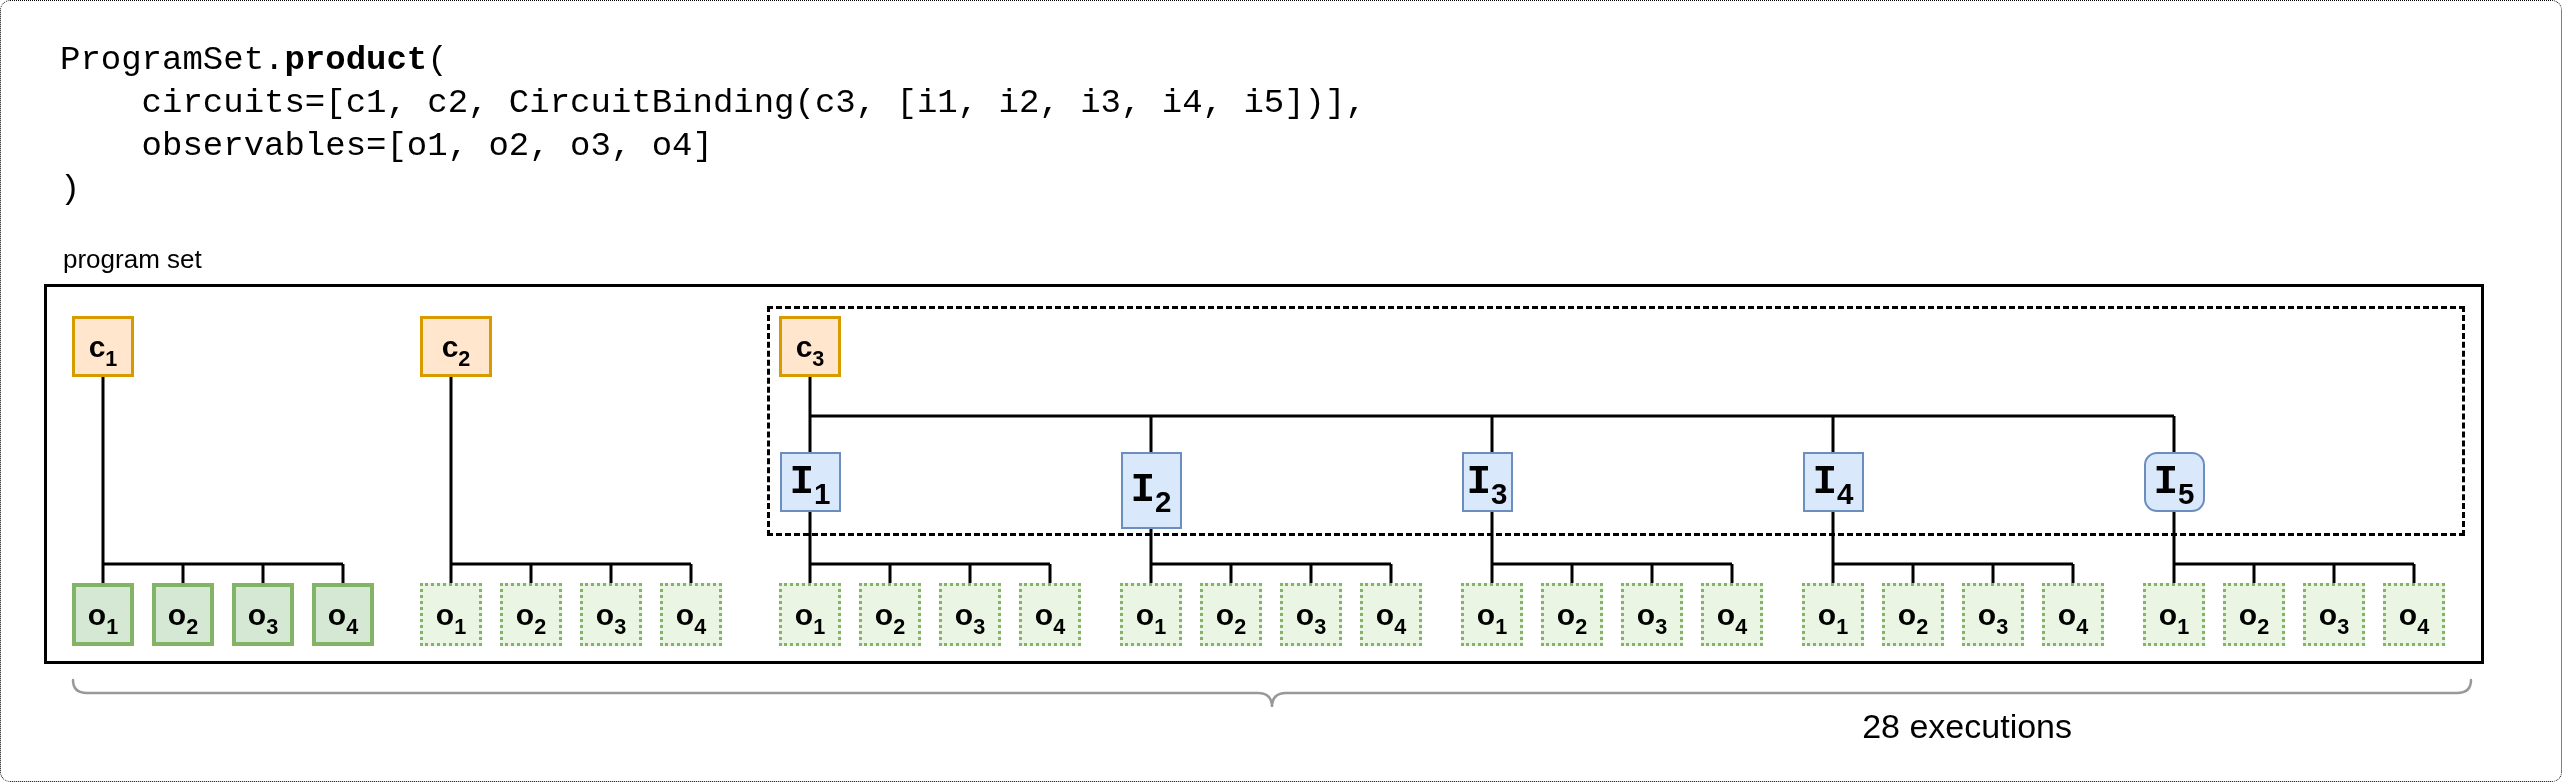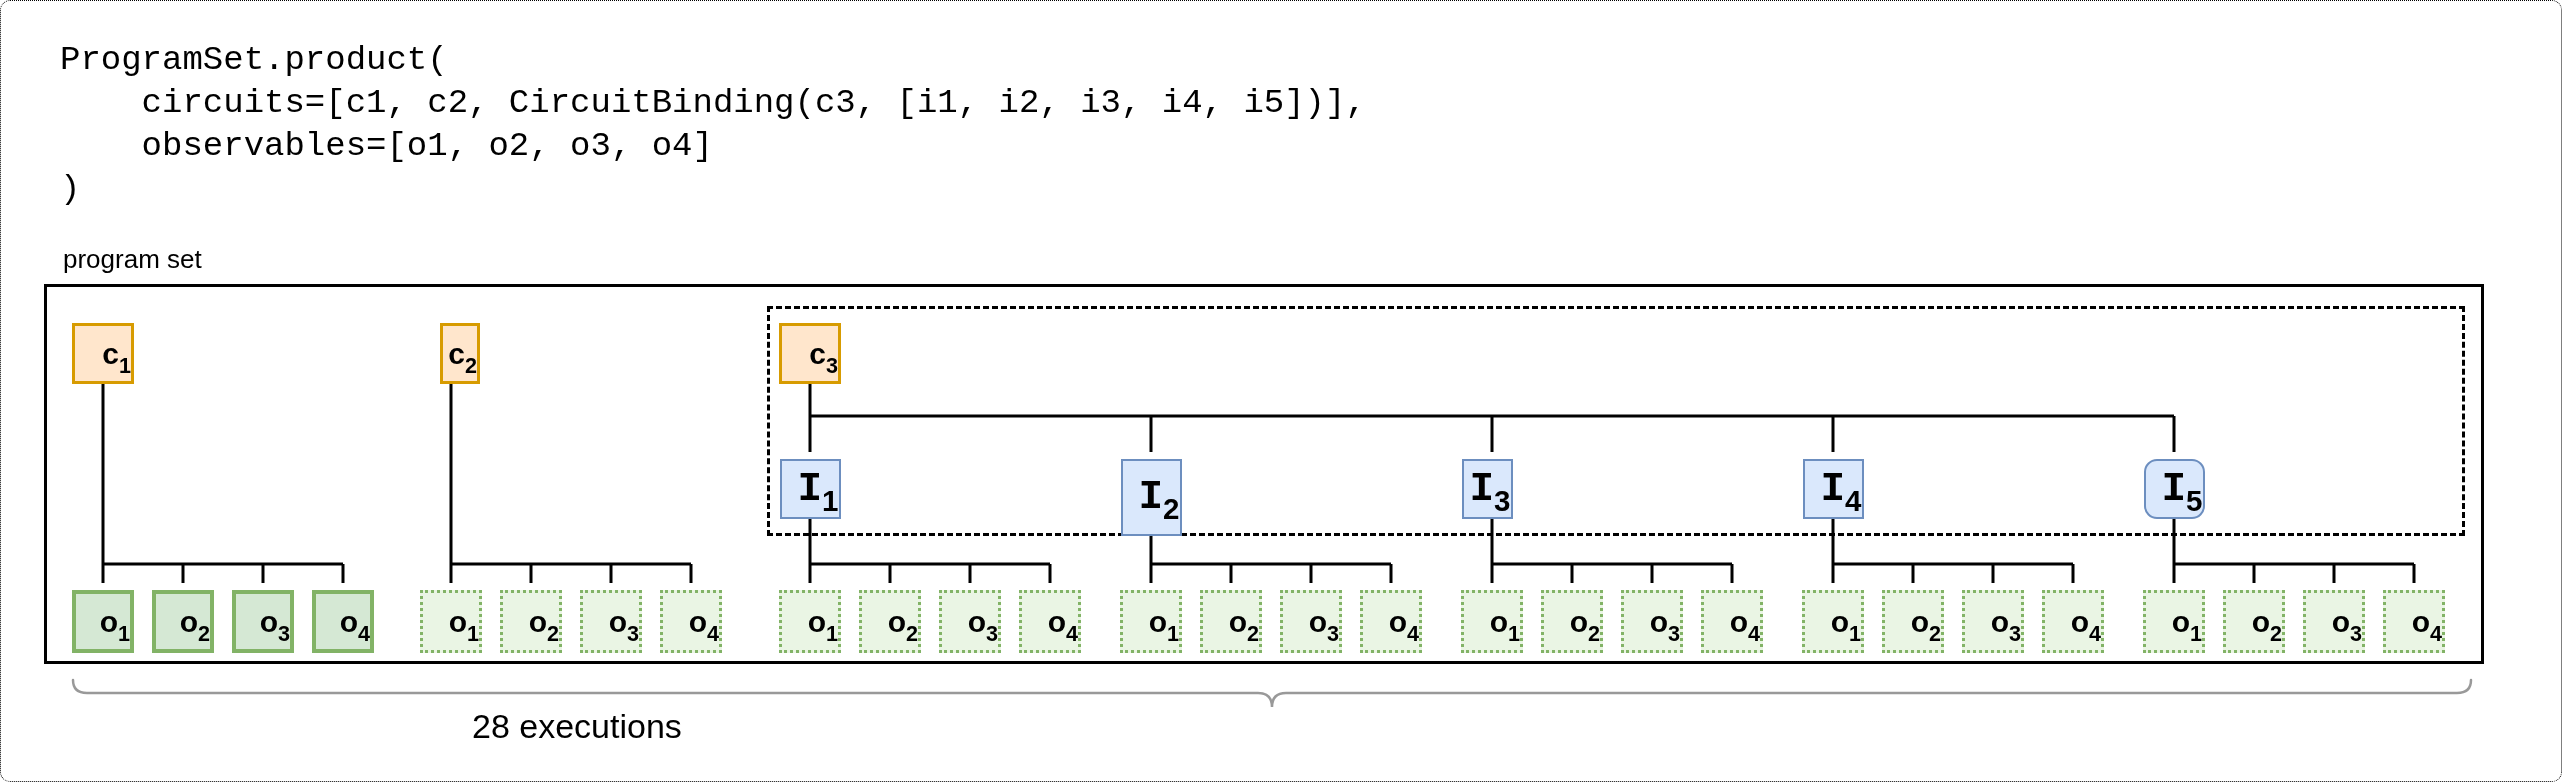--- a/index.html
+++ b/index.html
@@ -12,49 +12,49 @@
     background:#fff;
     overflow:hidden;
     font-family:"Liberation Sans","DejaVu Sans",sans-serif;
     color:#000;
   }
   .code{
     position:absolute;left:59px;top:38px;margin:0;
     font-family:"Liberation Mono","DejaVu Sans Mono",monospace;
     font-size:34px;line-height:43px;color:#000;
   }
-  .code b{font-weight:normal;}
+  .code b{font-weight:bold;}
   .ps-label{
     position:absolute;left:62px;top:243px;
     font-size:26px;
   }
   .container-box{
     position:absolute;left:43px;top:283px;width:2440px;height:380px;
     box-sizing:border-box;border:3px solid #000;background:transparent;
   }
   .binding-box{
     position:absolute;left:766px;top:305px;width:1698px;height:230px;
     box-sizing:border-box;border:3px dashed #000;background:transparent;
   }
   .wires-svg{position:absolute;left:0;top:0;pointer-events:none;}
   .box{
     position:absolute;box-sizing:border-box;
-    display:flex;align-items:center;justify-content:flex-end;margin-top:7px;
+    display:flex;align-items:center;justify-content:center;
   }
   .circuit{background:var(--circuit-fill);border:3px solid var(--circuit-stroke);}
   .instance{background:var(--instance-fill);border:2px solid var(--instance-stroke);}
   .obs.solid{background:var(--obs-solid-fill);border:4px solid var(--obs-stroke);}
   .obs.dotted{background:var(--obs-dotted-fill);border:3px dotted var(--obs-stroke);}
   .lbl{font-weight:bold;font-size:30px;line-height:1;}
   .lbl sub{font-size:0.72em;line-height:0;position:relative;top:2px;
            font-family:"Liberation Sans","DejaVu Sans",sans-serif;}
   .lbl.mono{font-family:"Liberation Mono","DejaVu Sans Mono",monospace;font-size:41px;}
   .exec-label{
     position:absolute;left:471px;top:706px;width:1600px;
-    text-align:left;font-size:34px;
+    text-align:right;font-size:34px;
   }
 </style>
 </head>
 <body>
 
 <div class="page" style="--circuit-fill: #ffe6cc; --circuit-stroke: #d79b00; --instance-fill: #dae8fc; --instance-stroke: #6c8ebf; --obs-solid-fill: #d5e8d4; --obs-dotted-fill: #eaf5e4; --obs-stroke: #82b366;">
 
   <pre class="code"><span>ProgramSet.</span><b>product</b><span>(</span>
 <span>    circuits=[c1, c2, CircuitBinding(c3, [i1, i2, i3, i4, i5])],</span>
 <span>    observables=[o1, o2, o3, o4]</span>
@@ -67,21 +67,21 @@
 
   <svg class="wires-svg" width="2562" height="782" viewBox="0 0 2562 782">
     <path id="wires-path" fill="none" stroke-width="3" d="M102 376 V582 M102 563 H342 M182 563 V582 M262 563 V582 M342 563 V582 M450 376 V582 M450 563 H690 M530 563 V582 M610 563 V582 M690 563 V582 M809 511 V582 M809 563 H1049 M889 563 V582 M969 563 V582 M1049 563 V582 M1150 511 V582 M1150 563 H1390 M1230 563 V582 M1310 563 V582 M1390 563 V582 M1491 511 V582 M1491 563 H1731 M1571 563 V582 M1651 563 V582 M1731 563 V582 M1832 511 V582 M1832 563 H2072 M1912 563 V582 M1992 563 V582 M2072 563 V582 M2173 511 V582 M2173 563 H2413 M2253 563 V582 M2333 563 V582 M2413 563 V582 M809 376 V451 M809 415 H2173 M1150 415 V451 M1491 415 V451 M1832 415 V451 M2173 415 V451 " stroke="#000000"></path>
     <path id="brace-path" fill="none" stroke-width="2.5" stroke-linecap="round" d="M72 679 Q72 692 86 692 L1257 692 Q1271 692 1271 706 Q1271 692 1285 692 L2456 692 Q2470 692 2470 679" stroke="#999999"></path>
   </svg>
 
   <div id="boxes">
       <div class="box circuit" style="left: 71px; top: 315px; width: 62px; height: 61px;">
         <span class="lbl">c<sub>1</sub></span>
       </div>
-      <div class="box circuit" style="left: 439px; top: 315px; width: 40px; height: 61px;">
+      <div class="box circuit" style="left: 419px; top: 315px; width: 72px; height: 61px;">
         <span class="lbl">c<sub>2</sub></span>
       </div>
       <div class="box circuit" style="left: 778px; top: 315px; width: 62px; height: 61px;">
         <span class="lbl">c<sub>3</sub></span>
       </div>
       <div class="box instance" style="left: 778.5px; top: 451px; width: 61px; height: 60px;">
         <span class="lbl mono">I<sub>1</sub></span>
       </div>
       <div class="box instance" style="left: 1119.5px; top: 451px; width: 61px; height: 77px;">
         <span class="lbl mono">I<sub>2</sub></span>

